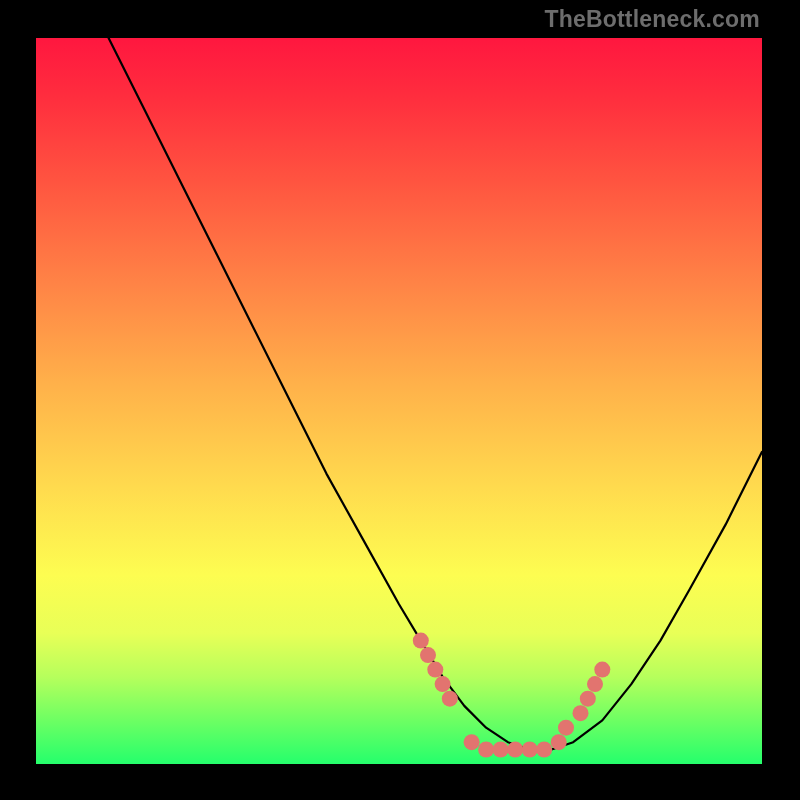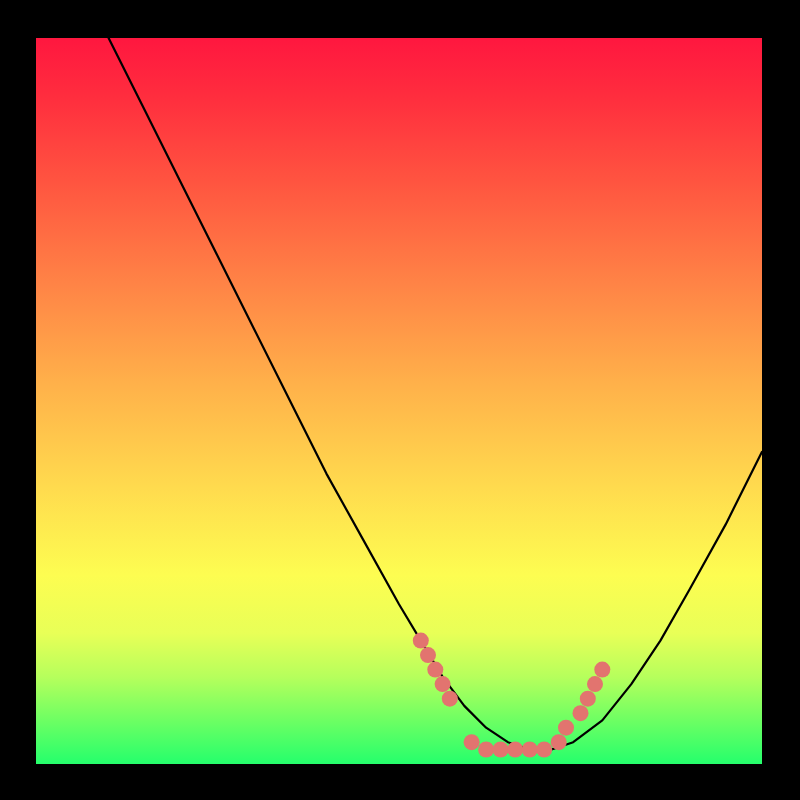--- a/index.html
+++ b/index.html
@@ -56,20 +56,21 @@
     top: 0;
     width: 726px;
     height: 726px;
     overflow: visible;
   }
 </style>
 </head>
 <body>
 
 <div class="frame">
+  <div class="watermark">TheBottleneck.com</div>
   <div class="plot">
     <svg class="curve" viewBox="0 0 726 726" preserveAspectRatio="none">
       <path id="curve-path" fill="none" stroke="#000000" stroke-width="2.2" stroke-linecap="round" stroke-linejoin="round" d="M72.6 0.0 L108.9 72.6 L145.2 145.2 L181.5 217.8 L217.8 290.4 L254.1 363.0 L290.4 435.6 L326.7 500.9 L363.0 566.3 L384.8 602.6 L406.6 638.9 L428.3 667.9 L450.1 689.7 L471.9 704.2 L493.7 711.5 L515.5 711.5 L537.2 704.2 L566.3 682.4 L595.3 646.1 L624.4 602.6 L653.4 551.8 L689.7 486.4 L726.0 413.8"></path>
       <g id="dots">
           <circle cx="384.8" cy="602.6" r="8" fill="#e2746f"></circle>
           <circle cx="392.0" cy="617.1" r="8" fill="#e2746f"></circle>
           <circle cx="399.3" cy="631.6" r="8" fill="#e2746f"></circle>
           <circle cx="406.6" cy="646.1" r="8" fill="#e2746f"></circle>
           <circle cx="413.8" cy="660.7" r="8" fill="#e2746f"></circle>
           <circle cx="435.6" cy="704.2" r="8" fill="#e2746f"></circle>

